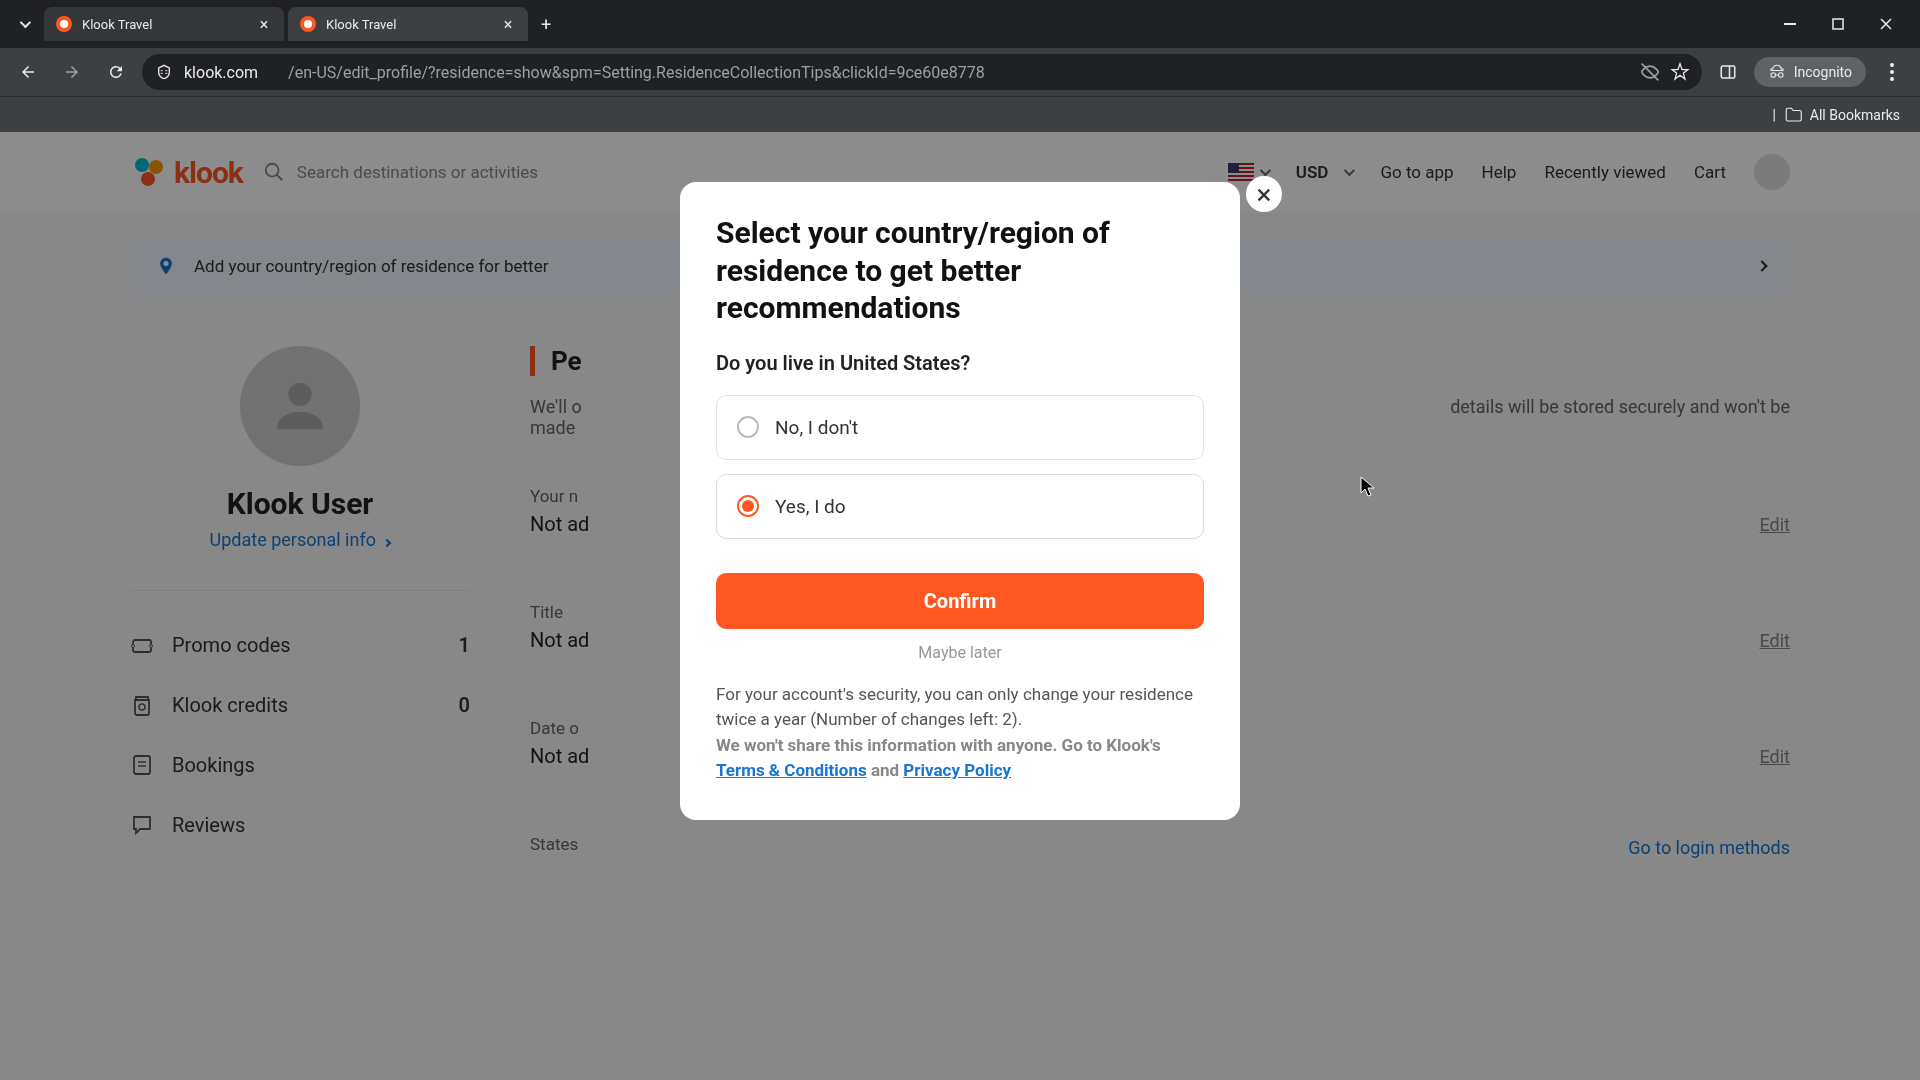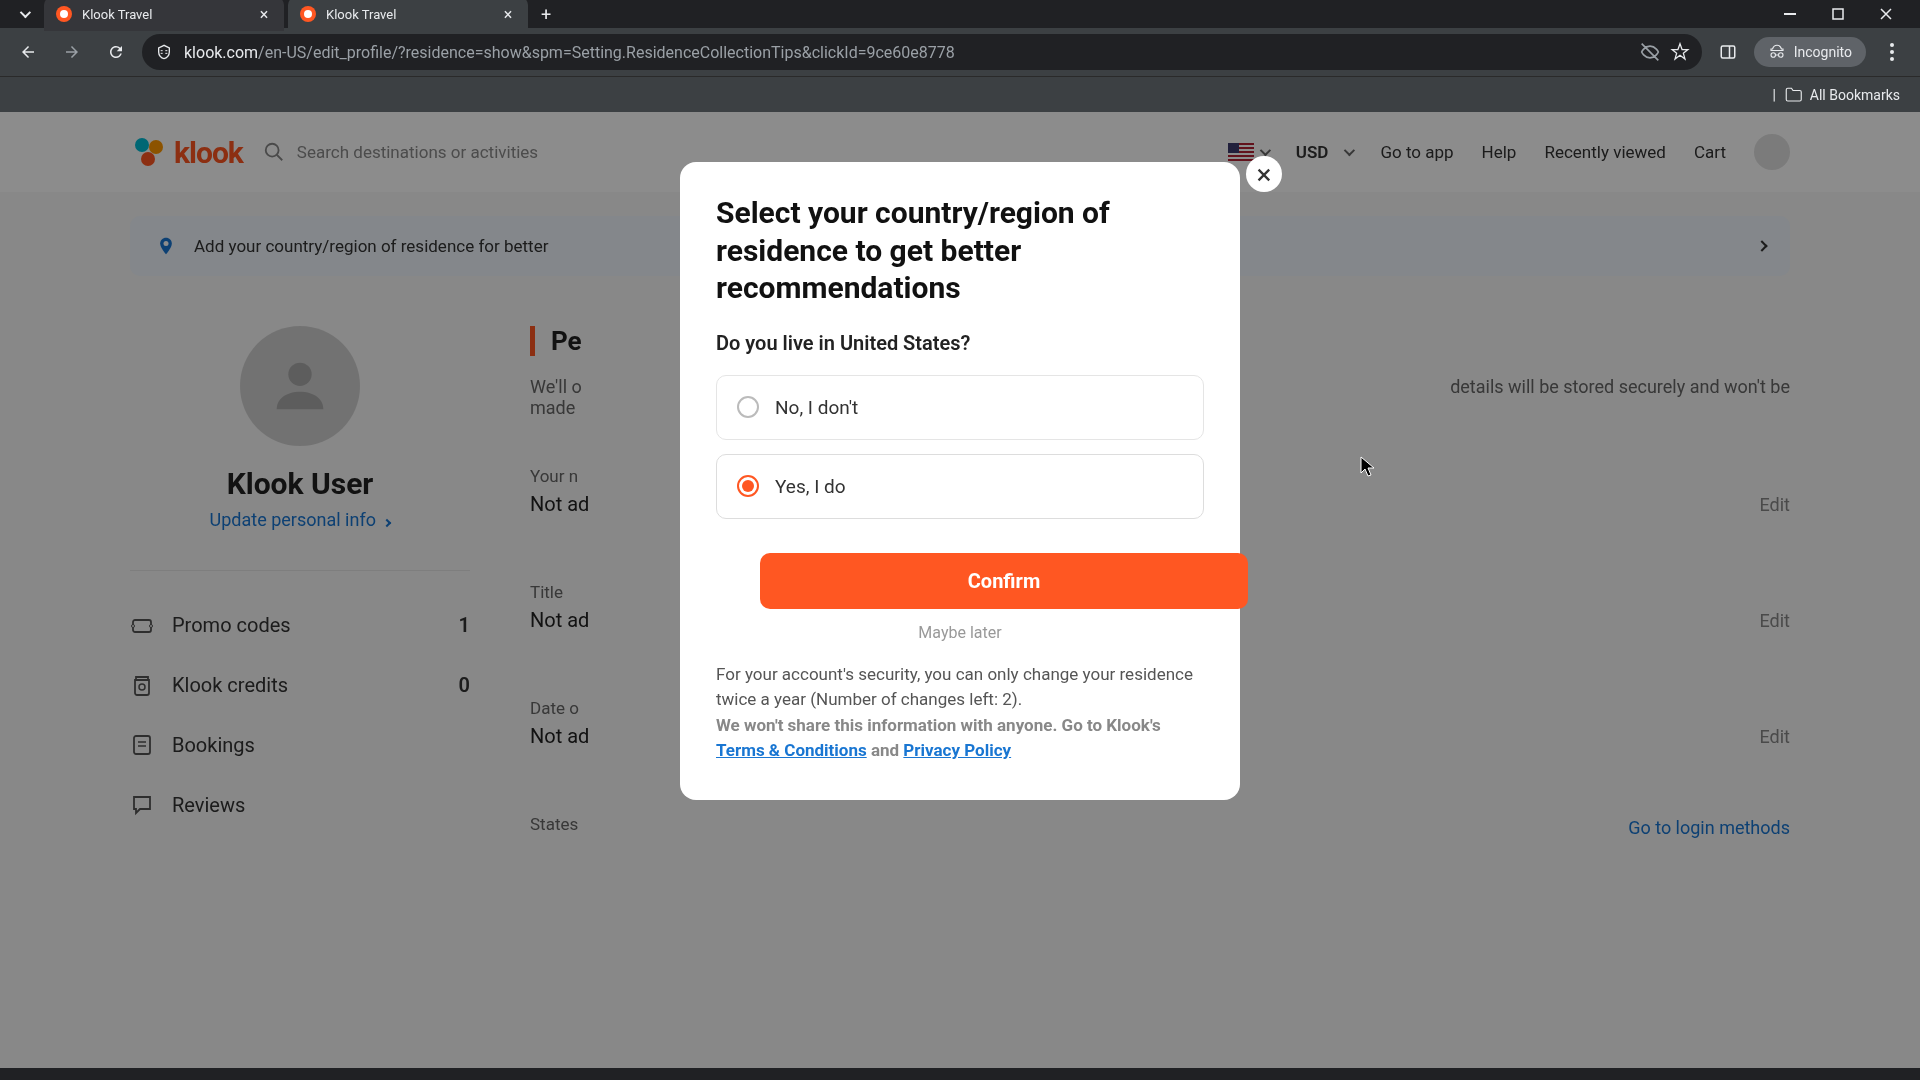--- a/index.html
+++ b/index.html
@@ -1,38 +1,38 @@
 <!DOCTYPE html>
 <html><head>
   <meta charset="utf-8">
   <style>
     * { margin: 0; padding: 0; box-sizing: border-box; font-family: -apple-system, BlinkMacSystemFont, "Segoe UI", Roboto, sans-serif; }
     body { width: 1920px; height: 1080px; overflow: hidden; background: #202124; }
     
     
     .browser-chrome { background: #202124; }
-    .tab-bar { display: flex; align-items: center; height: 28px; padding: 0 8px; gap: 4px; }
+    .tab-bar { display: flex; align-items: center; height: 48px; padding: 0 8px; gap: 4px; }
     .tab-dropdown { width: 32px; height: 32px; display: flex; align-items: center; justify-content: center; color: #e8eaed; cursor: pointer; border-radius: 50%; }
     .tab { display: flex; align-items: center; gap: 10px; height: 34px; padding: 0 12px; border-radius: 8px 8px 0 0; min-width: 240px; max-width: 280px; }
     .tab.inactive { background: #35363a; color: #e8eaed; }
     .tab.active { background: #3c4043; color: #e8eaed; }
     .tab-icon { width: 16px; height: 16px; border-radius: 50%; display: flex; align-items: center; justify-content: center; font-size: 10px; }
     .tab-title { flex: 1; font-size: 13px; white-space: nowrap; overflow: hidden; text-overflow: ellipsis; }
     .tab-close { width: 16px; height: 16px; display: flex; align-items: center; justify-content: center; cursor: pointer; font-size: 16px; }
     .new-tab { width: 28px; height: 28px; display: flex; align-items: center; justify-content: center; color: #e8eaed; cursor: pointer; font-size: 18px; }
     .window-controls { margin-left: auto; display: flex; gap: 20px; padding-right: 12px; color: #e8eaed; }
     .window-btn { width: 28px; height: 28px; display: flex; align-items: center; justify-content: center; cursor: pointer; }
     
     .toolbar { display: flex; align-items: center; height: 48px; padding: 0 10px; gap: 8px; background: #3c4043; }
     .nav-btn { width: 36px; height: 36px; display: flex; align-items: center; justify-content: center; color: #9aa0a6; cursor: pointer; border-radius: 50%; }
     .nav-btn.enabled { color: #e8eaed; }
     .url-bar { flex: 1; height: 36px; background: #202124; border-radius: 18px; display: flex; align-items: center; padding: 0 12px; gap: 10px; color: #e8eaed; font-size: 16px; }
     .url-icon { width: 20px; height: 20px; display: flex; align-items: center; justify-content: center; }
     .url-text { flex: 1; color: #e8eaed; }
-    .url-muted { color: #9aa0a6; }
+    .url-muted { color: #9aa0a6; margin-left: 30px; }
     .right-controls { display: flex; align-items: center; gap: 8px; }
     .incognito-badge { display: flex; align-items: center; gap: 8px; padding: 6px 14px; background: #5f6368; border-radius: 18px; color: #e8eaed; font-size: 14px; }
     
     .bookmarks-bar { display: flex; align-items: center; justify-content: flex-end; height: 36px; padding: 0 20px; gap: 8px; color: #e8eaed; font-size: 14px; background: #3c4043; border-top: 1px solid #2a2a2a; }
     .bookmarks-link { display: flex; align-items: center; gap: 8px; cursor: pointer; }
     
     
     .page { position: relative; height: 956px; background: #f7f7f7; overflow: hidden; }
     .page-scroll { height: 100%; overflow-y: scroll; }
     
@@ -64,36 +64,36 @@
     .menu-icon { width: 24px; height: 24px; display: flex; align-items: center; justify-content: center; }
     .menu-count { margin-left: auto; font-weight: 600; font-size: 20px; }
     
     .content { flex: 1; min-width: 0; }
     .section-title { font-size: 26px; font-weight: 700; color: #222; padding-left: 16px; border-left: 5px solid #ff5722; margin-bottom: 20px; }
     .section-desc { font-size: 18px; color: #666; margin-bottom: 30px; }
     .field { padding: 18px 0; }
     .field-label { font-size: 17px; color: #666; margin-bottom: 6px; }
     .field-row { display: flex; justify-content: space-between; align-items: center; }
     .field-value { font-size: 20px; color: #222; }
-    .field-edit { font-size: 18px; color: #888; cursor: pointer; }
+    .field-edit { font-size: 18px; color: #888; cursor: pointer; text-decoration: underline; }
     .login-link { font-size: 18px; color: #1976d2; cursor: pointer; }
     
     
     .modal-overlay { position: absolute; inset: 0; background: rgba(0,0,0,0.45); display: flex; align-items: flex-start; justify-content: center; padding-top: 50px; }
     .modal { position: relative; width: 560px; background: #fff; border-radius: 16px; padding: 32px 36px 36px; }
     .modal-close { position: absolute; top: -6px; right: -42px; width: 36px; height: 36px; display: flex; align-items: center; justify-content: center; color: #333; font-size: 28px; cursor: pointer; background: #fff; border-radius: 50%; }
     .modal-title { font-size: 30px; font-weight: 700; color: #111; line-height: 1.25; margin-bottom: 24px; }
     .modal-subtitle { font-size: 20px; font-weight: 600; color: #222; margin-bottom: 20px; }
     .radio-option { display: flex; align-items: center; gap: 16px; padding: 20px; border: 1px solid #e5e5e5; border-radius: 10px; margin-bottom: 14px; cursor: pointer; }
     .radio-option.selected { border-color: #ddd; }
     .radio-circle { width: 22px; height: 22px; border: 2px solid #bbb; border-radius: 50%; display: flex; align-items: center; justify-content: center; }
     .radio-circle.checked { border-color: #ff5722; }
     .radio-dot { width: 12px; height: 12px; border-radius: 50%; background: #ff5722; }
     .radio-label { font-size: 19px; color: #333; }
-    .confirm-btn { width: 100%; height: 56px; margin-top: 20px; background: #ff5722; color: #fff; border: none; border-radius: 10px; font-size: 20px; font-weight: 700; cursor: pointer; margin-left: 44px; }
+    .confirm-btn { width: 100%; height: 56px; margin-top: 20px; background: #ff5722; color: #fff; border: none; border-radius: 10px; font-size: 20px; font-weight: 700; cursor: pointer; }
     .maybe-later { text-align: center; margin-top: 14px; font-size: 16px; color: #999; cursor: pointer; }
     .modal-footer-text { font-size: 17px; color: #555; margin-top: 20px; line-height: 1.5; }
     .modal-footer-light { color: #888; font-weight: bold; }
     .modal-link { color: #1976d2; text-decoration: underline; cursor: pointer; }
     
     .cursor-pointer { position: absolute; top: 344px; left: 1360px; font-size: 18px; color: #000; pointer-events: none; }
     
     .chevron { display: inline-block; width: 8px; height: 8px; border-right: 2px solid currentColor; border-bottom: 2px solid currentColor; }
     .chevron.down { transform: rotate(45deg) translateY(-2px); }
     .chevron.right { transform: rotate(-45deg); }

